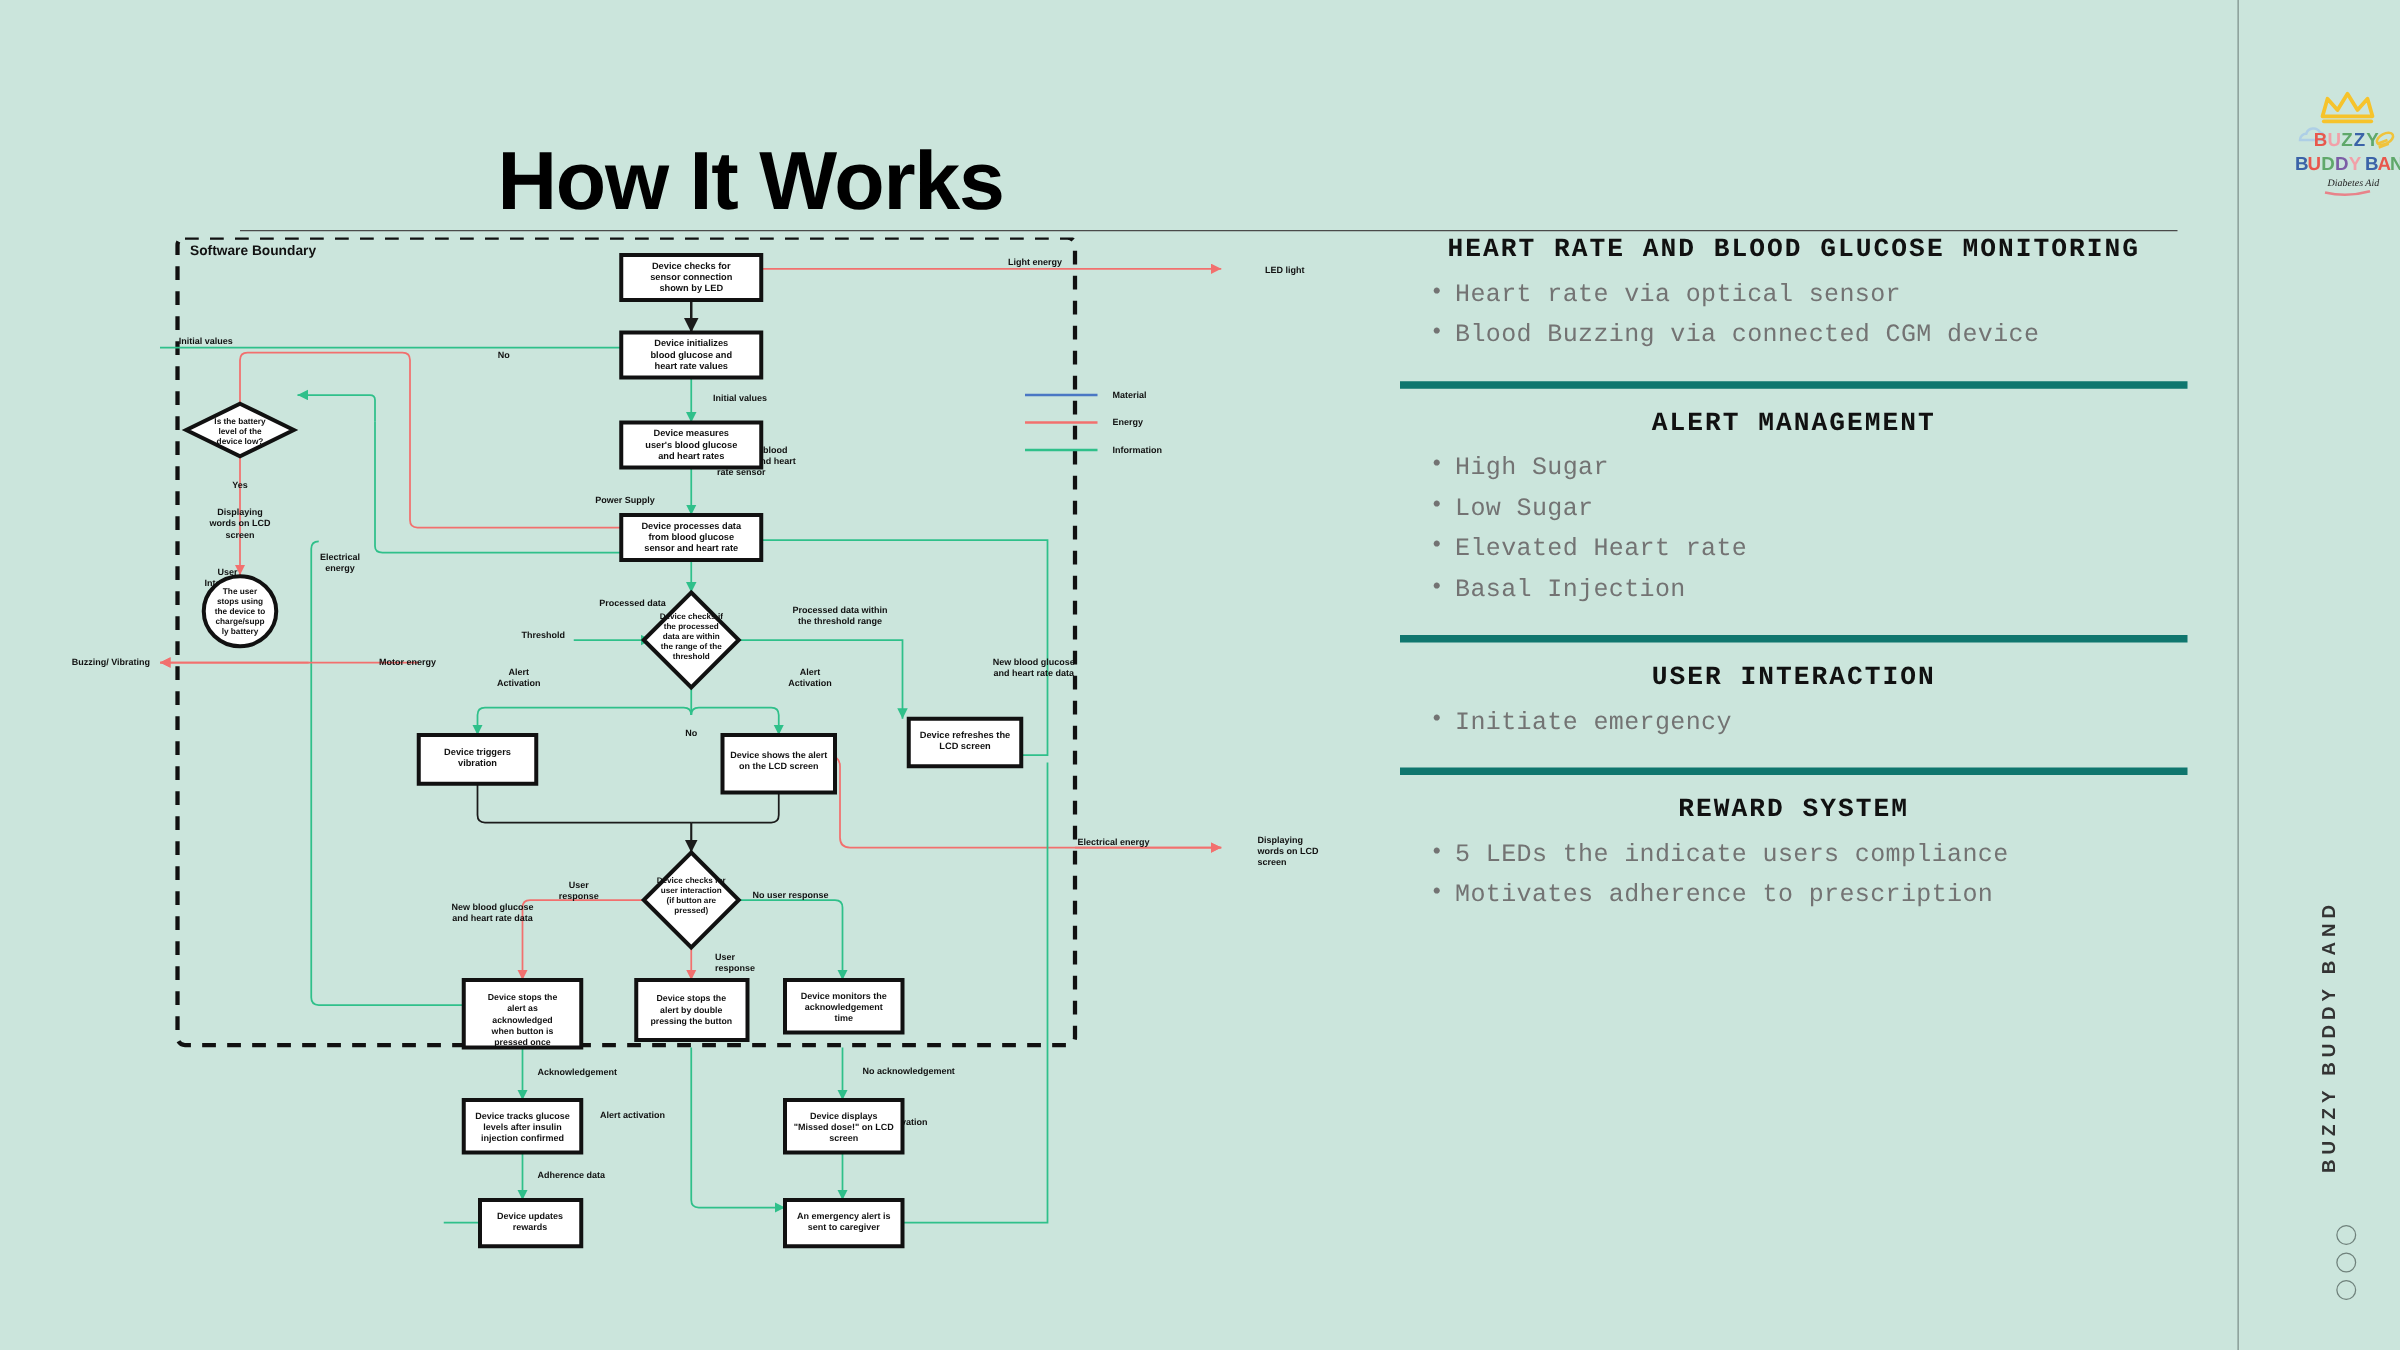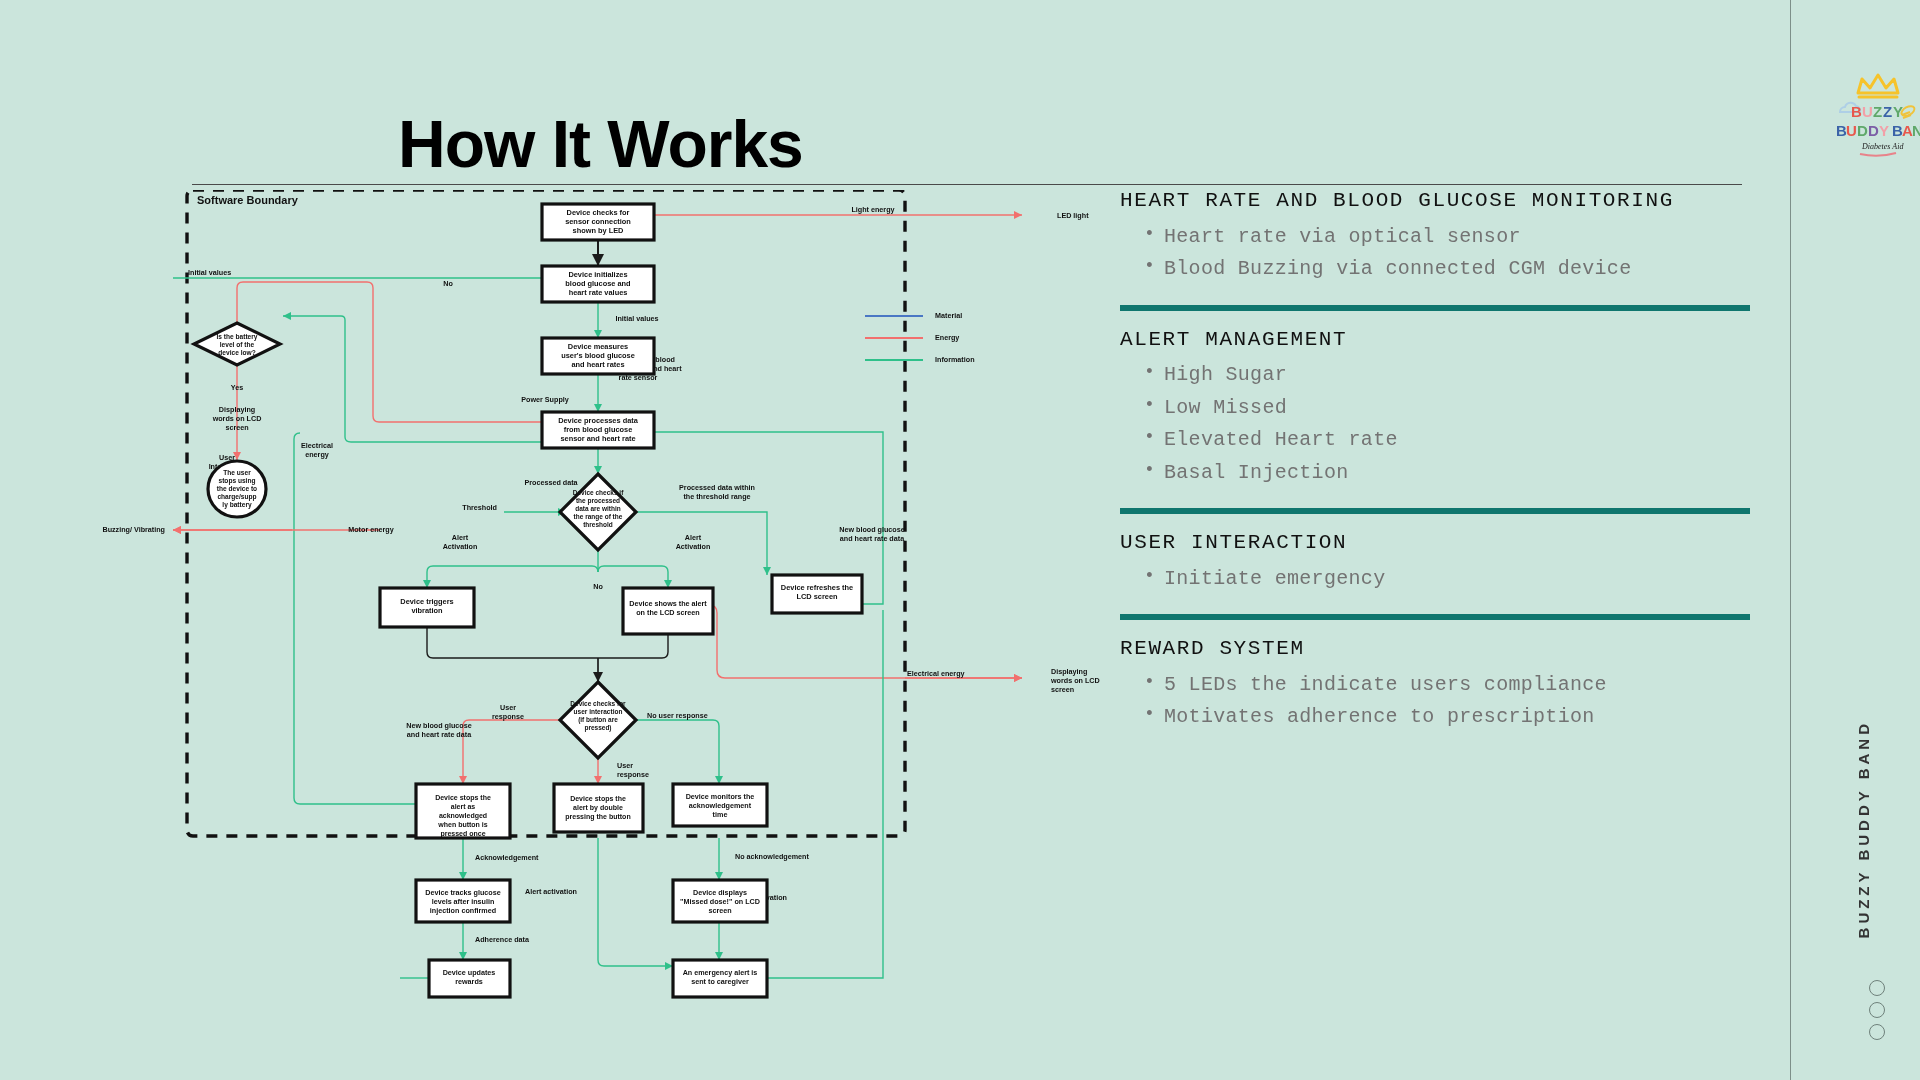--- a/index.html
+++ b/index.html
@@ -38,34 +38,34 @@
   #brand-dots{position:absolute;left:1869px;top:980px;}
   #brand-dots .dot{
     width:14px;height:14px;border:1px solid #6f817b;border-radius:50%;margin-bottom:6px;
   }
   
   #info-panel{position:absolute;left:1120px;top:186px;width:630px;}
   .info-section{padding-bottom:6px;}
   .info-section + .info-section{border-top:6px solid #0f766e;padding-top:14px;}
   .sec-head{
     font-family:"Liberation Mono", monospace;
-    font-size:21px;font-weight:400;letter-spacing:1.6px;color:#111;
-    line-height:1.42;margin:0 0 6px 0;
+    font-size:21px;font-weight:700;letter-spacing:1.6px;color:#111;
+    line-height:1.42;margin:0 0 6px 0;text-align:center;
   }
   .sec-list{margin:0 0 14px 0;padding-left:44px;list-style:none;}
   .sec-list li{
     font-family:"Liberation Mono", monospace;
     font-size:20px;color:#737373;line-height:1.52;margin-bottom:2px;position:relative;
     letter-spacing:0.3px;
   }
   .sec-list li::before{
     content:"\2022";position:absolute;left:-20px;top:-1px;font-size:18px;
   }
   
-  #flow-wrap{position:absolute;left:0;top:190px;width:1120px;height:880px;padding-left:45px;}
+  #flow-wrap{position:absolute;left:0;top:190px;width:1120px;height:880px;}
   #flow-svg{display:block;}
   .nlabel{font-family:"Liberation Sans",sans-serif;font-weight:700;fill:#111;}
   .elabel{font-family:"Liberation Sans",sans-serif;font-weight:700;fill:#111;font-size:7.2px;}
 </style>
 </head>
 <body>
 
 <h1 id="page-title">How It Works</h1>
 <div id="title-rule"></div>
 
@@ -125,21 +125,21 @@
     <ul class="sec-list">
       <li>Heart rate via optical sensor</li>
       <li>Blood Buzzing via connected CGM device</li>
     </ul>
   </section>
 
   <section class="info-section">
     <h2 class="sec-head">ALERT MANAGEMENT</h2>
     <ul class="sec-list">
       <li>High Sugar</li>
-      <li>Low Missed</li>
+      <li>Low Sugar</li>
       <li>Elevated Heart rate</li>
       <li>Basal Injection</li>
     </ul>
   </section>
 
   <section class="info-section">
     <h2 class="sec-head">USER INTERACTION</h2>
     <ul class="sec-list">
       <li>Initiate emergency</li>
     </ul>

